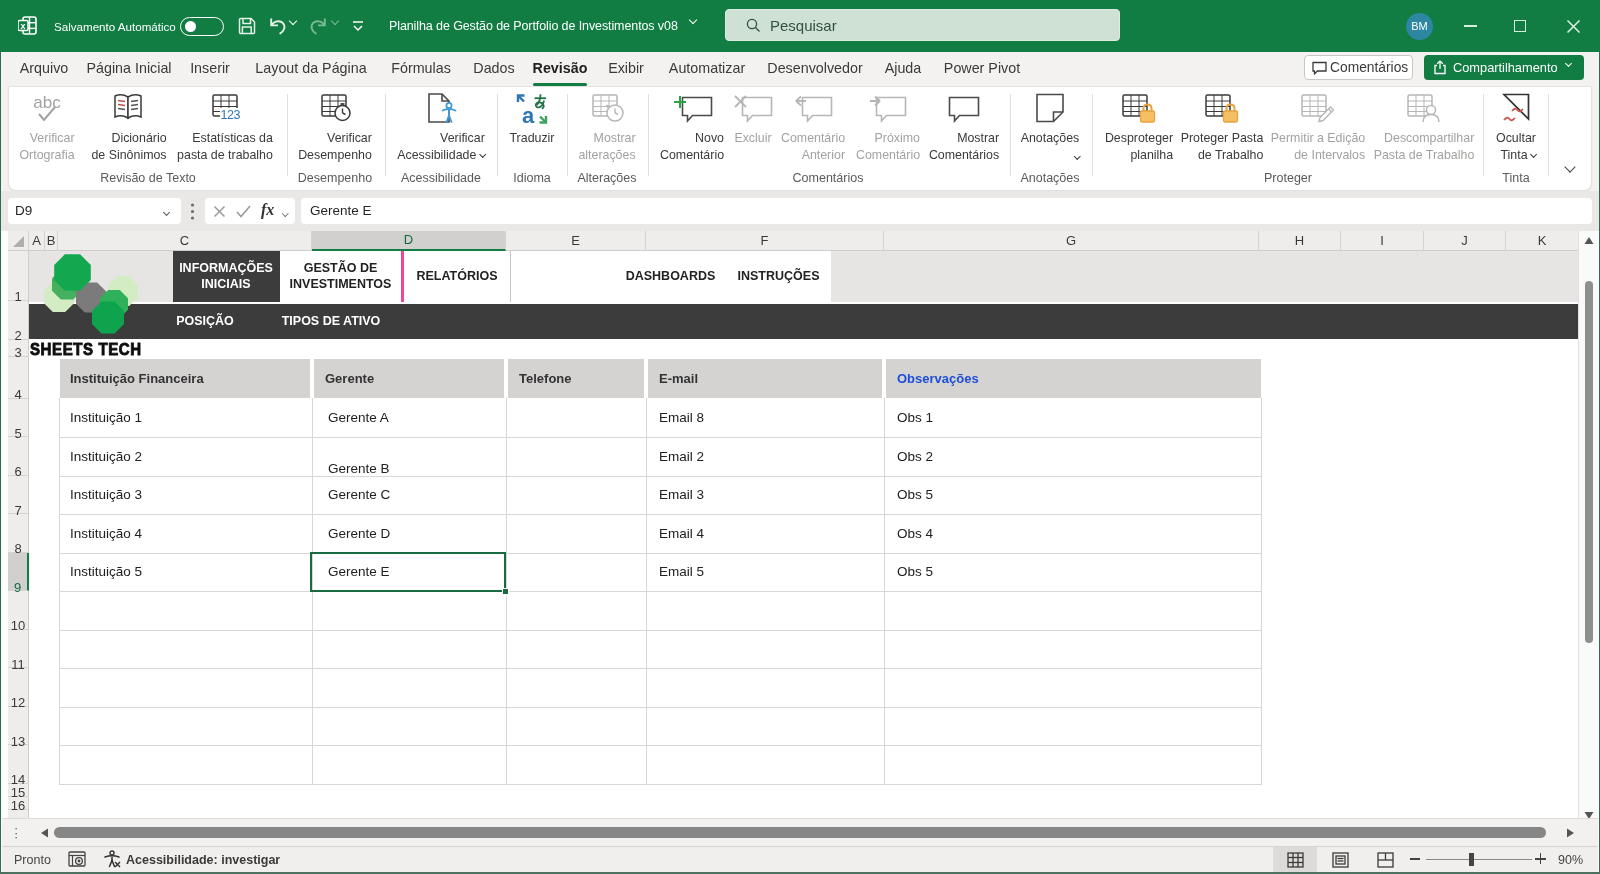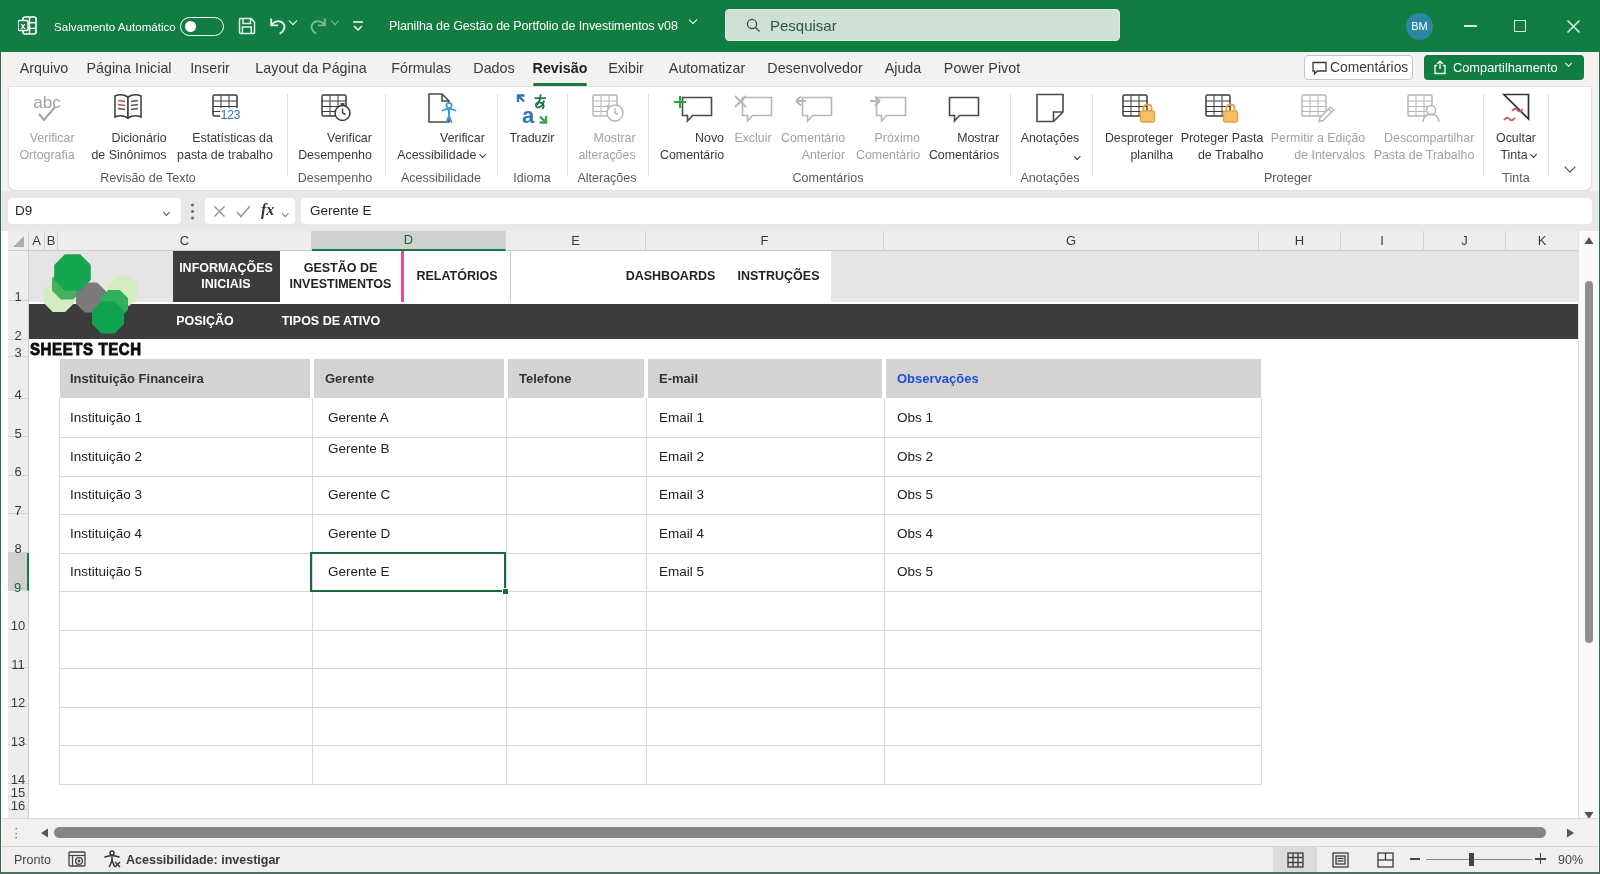--- a/index.html
+++ b/index.html
@@ -478,24 +478,24 @@
     <div class="abs" style="left:29.5px;top:301.7px;width:1203px;height:1px;background:#d9d7d6"></div>
     <div class="abs" style="left:29.5px;top:340.2px;width:1203px;height:1px;background:#d9d7d6"></div>
     <div class="abs" style="left:29.5px;top:378.8px;width:1203px;height:1px;background:#d9d7d6"></div>
     <div class="abs" style="left:29.5px;top:417.3px;width:1203px;height:1px;background:#d9d7d6"></div>
     <div class="abs" style="left:29.5px;top:455.9px;width:1203px;height:1px;background:#d9d7d6"></div>
     <div class="abs" style="left:29.5px;top:494.4px;width:1203px;height:1px;background:#d9d7d6"></div>
     <div class="abs" style="left:29.5px;top:533px;width:1203px;height:1px;background:#d9d7d6"></div>
 
     <div class="s-txt" style="left:41px;top:159px">Instituição 1</div>
     <div class="s-txt" style="left:299px;top:159px">Gerente A</div>
-    <div class="s-txt" style="left:630px;top:159px">Email 1</div>
+    <div class="s-txt" style="left:630px;top:159px">Email 8</div>
     <div class="s-txt" style="left:868px;top:159px">Obs 1</div>
     <div class="s-txt" style="left:41px;top:197.5px">Instituição 2</div>
-    <div class="s-txt" style="left:299px;top:190px">Gerente B</div>
+    <div class="s-txt" style="left:299px;top:210px">Gerente B</div>
     <div class="s-txt" style="left:630px;top:197.5px">Email 2</div>
     <div class="s-txt" style="left:868px;top:197.5px">Obs 2</div>
     <div class="s-txt" style="left:41px;top:236px">Instituição 3</div>
     <div class="s-txt" style="left:299px;top:236px">Gerente C</div>
     <div class="s-txt" style="left:630px;top:236px">Email 3</div>
     <div class="s-txt" style="left:868px;top:236px">Obs 5</div>
     <div class="s-txt" style="left:41px;top:274.5px">Instituição 4</div>
     <div class="s-txt" style="left:299px;top:274.5px">Gerente D</div>
     <div class="s-txt" style="left:630px;top:274.5px">Email 4</div>
     <div class="s-txt" style="left:868px;top:274.5px">Obs 4</div>

